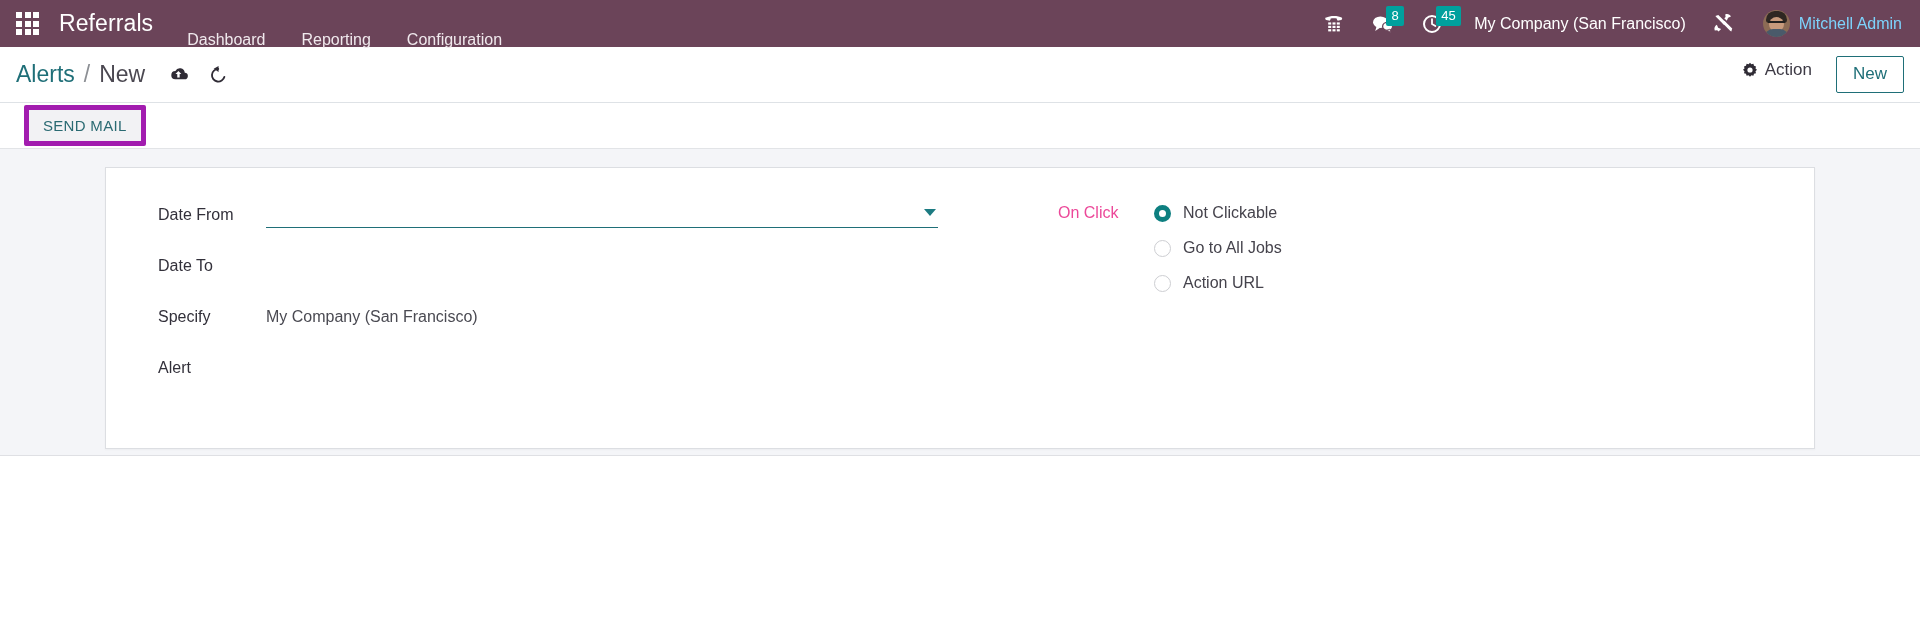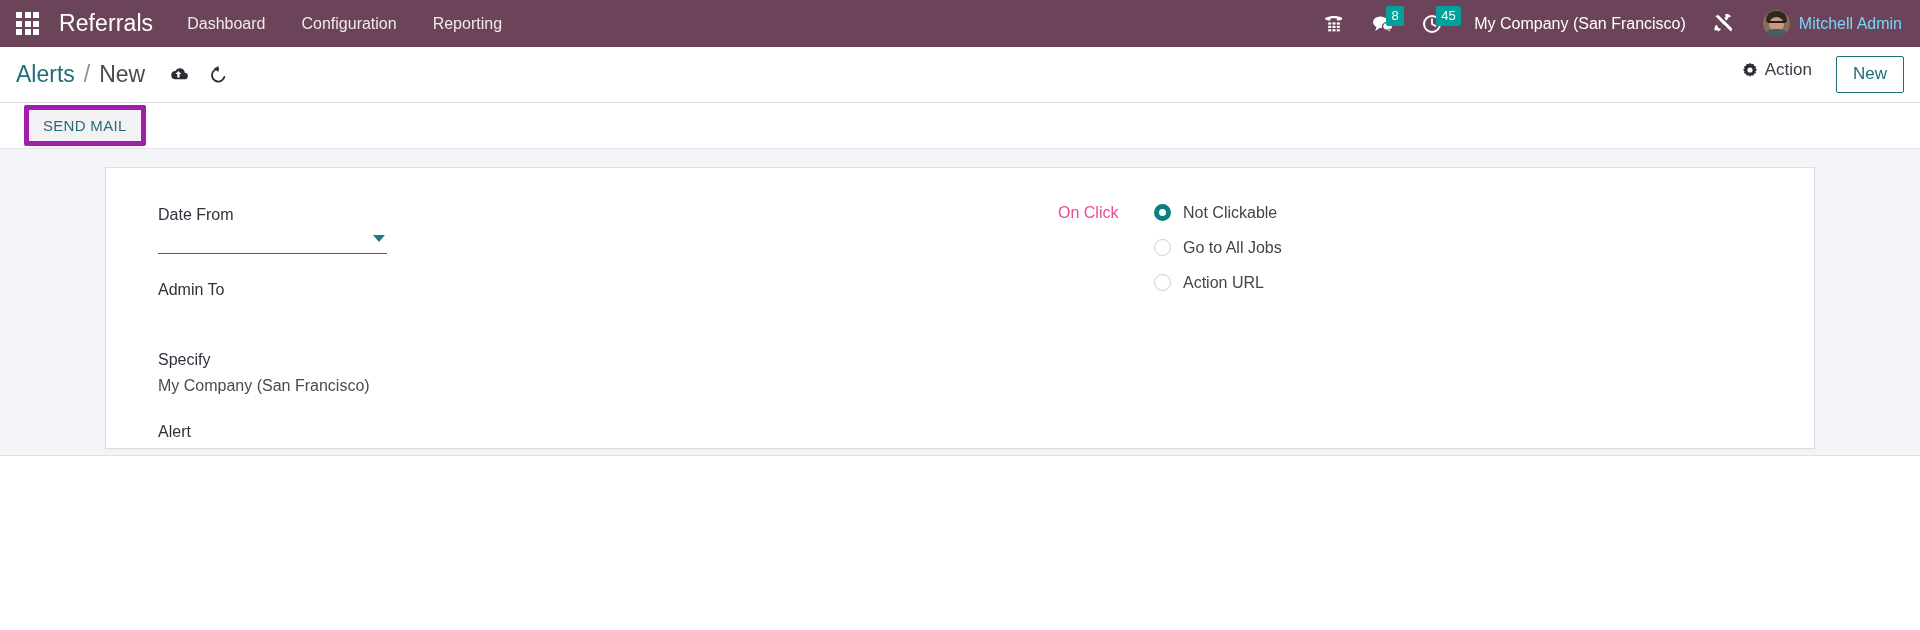--- a/index.html
+++ b/index.html
@@ -42,21 +42,21 @@
     margin-left: 10px;
     margin-right: 16px;
     letter-spacing: 0.1px;
     white-space: nowrap;
     text-align: center;
   }
   .nav-menu { display: flex; align-items: center; height: 100%; }
   .nav-item {
     font-size: 16px;
     color: #f0e9ed;
-    padding: 0 18px;
+    padding: 16px 18px;
     line-height: 47px;
     height: 47px;
     white-space: nowrap;
     cursor: pointer;
   }
 
   .nav-right {
     margin-left: auto;
     display: flex;
     align-items: center;
@@ -222,21 +222,20 @@
     padding-left: 52px;
   }
   .col-left { width: 880px; flex: none; }
   .col-right { flex: 1; padding-left: 20px; }
 
   .field-row {
     display: flex;
     align-items: flex-start;
     margin-bottom: 21px;
     min-height: 30px;
-    flex-direction: column;
   }
   .field-label {
     width: 108px;
     flex: none;
     font-size: 16px;
     color: #32303a;
     padding-top: 4px;
     line-height: 1.35;
   }
   .field-value {
@@ -279,21 +278,21 @@
   
   .radio-block { display: flex; align-items: flex-start; }
   .radio-label {
     font-size: 16px;
     color: #ec4899;
     width: 96px;
     flex: none;
     padding-top: 4px;
   }
   .radio-list { display: flex; flex-direction: column; gap: 17px; padding-top: 4px; }
-  .radio-row { display: flex; align-items: flex-start; gap: 12px; cursor: pointer; }
+  .radio-row { display: flex; align-items: center; gap: 12px; cursor: pointer; }
   .radio-mark {
     width: 17px; height: 17px;
     border-radius: 50%;
     border: 1px solid #cdced2;
     background: #ffffff;
     flex: none;
     position: relative;
   }
   .radio-mark.checked {
     border: 5px solid #0d7f80;
@@ -317,22 +316,22 @@
     <span></span>
     <span></span>
     <span></span>
     <span></span>
   </div>
 
   <div class="brand">Referrals</div>
 
   <div class="nav-menu">
     <div class="nav-item">Dashboard</div>
+    <div class="nav-item">Reporting</div>
     <div class="nav-item">Configuration</div>
-    <div class="nav-item">Reporting</div>
   </div>
 
   <div class="nav-right">
 
     <div class="sys-icon">
       <svg width="20" height="21" viewBox="0 0 20 21" aria-hidden="true">
         <path d="M2.4 4.6c3-2.2 12.2-2.2 15.2 0 .9.7.7 2-.4 2.3l-2.6.7c-.7.2-1.4-.2-1.6-.9l-.3-1.1c-1.9-.4-4.1-.4-6 0l-.3 1.1c-.2.7-.9 1.1-1.6.9l-2.6-.7c-1.1-.3-1.3-1.6-.4-2.3z" fill="#ffffff"></path>
         <g fill="#ffffff">
           <rect x="4.2" y="9.4" width="3" height="2.2"></rect>
           <rect x="8.5" y="9.4" width="3" height="2.2"></rect>
@@ -437,21 +436,21 @@
 
         <div class="field-row">
           <div class="field-label">Date From</div>
           <div class="date-input-wrap">
             <input class="date-input" type="text" value="" style="">
             <span class="caret-down"></span>
           </div>
         </div>
 
         <div class="field-row">
-          <div class="field-label">Admin To</div>
+          <div class="field-label">Date To</div>
           <div class="field-value"></div>
         </div>
 
         <div class="field-row">
           <div class="field-label">Specify</div>
           <div class="field-value">My Company (San Francisco)</div>
         </div>
 
         <div class="field-row">
           <div class="field-label">Alert</div>

